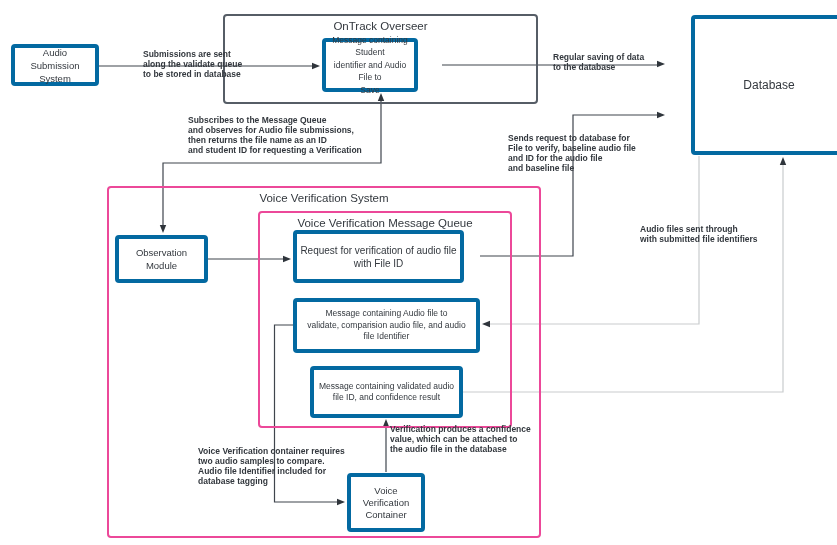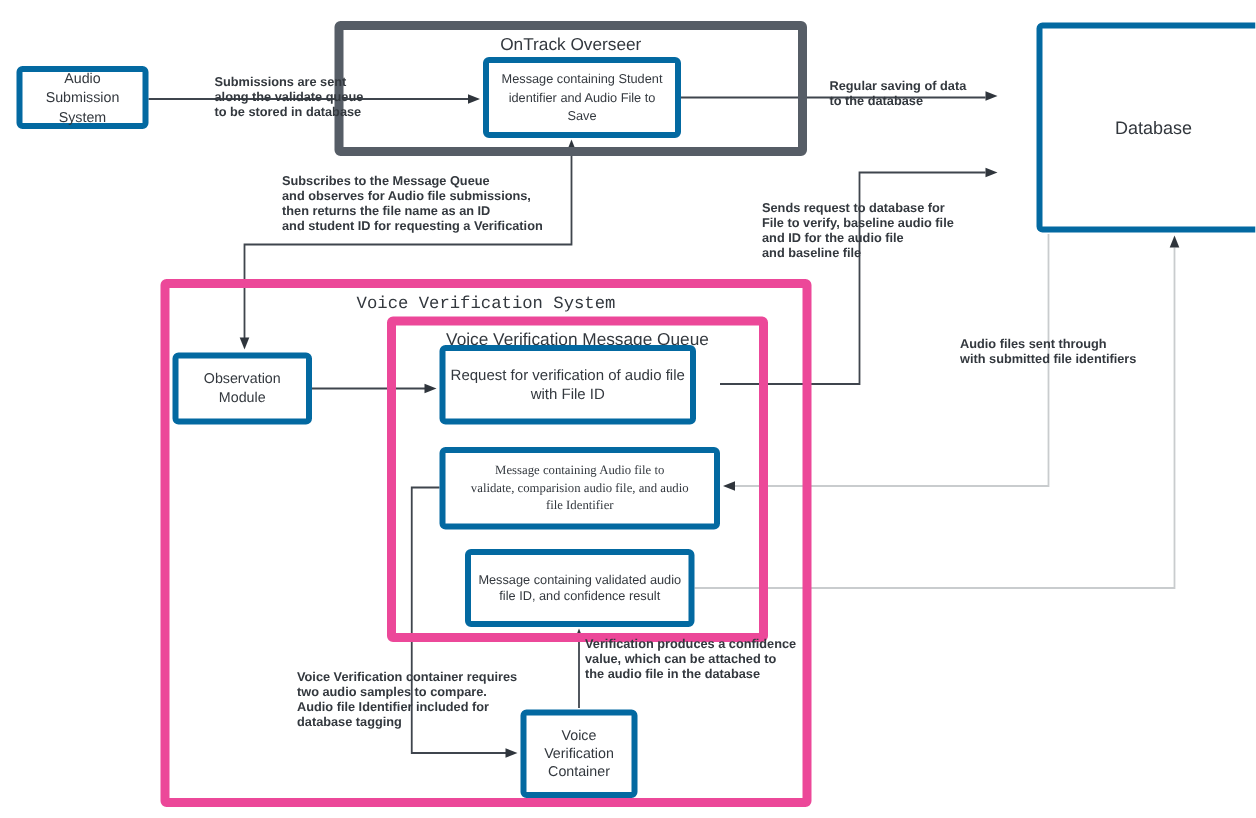--- a/index.html
+++ b/index.html
@@ -10,41 +10,41 @@
   svg.wires { position:absolute; left:0; top:0; width:837px; height:545px; }
 
   .node {
     position:absolute; box-sizing:border-box; background:#ffffff;
     border:4px solid #0369a1; border-radius:4px;
     display:flex; align-items:center; justify-content:center;
     text-align:center; white-space:pre-line;
   }
   .container {
     position:absolute; box-sizing:border-box; background:transparent;
-    border:6px solid #ec4899; border-radius:4px;
+    border:2px solid #ec4899; border-radius:4px;
   }
   .ctitle {
     text-align:center; font-size:11.5px; line-height:13px; margin-top:4px;
     white-space:pre-line; color:#33383e;
   }
   .elabel {
     position:absolute; font-size:8.5px; font-weight:bold; line-height:10px;
     white-space:pre-line; color:#33383e;
   }
 
   
   #n-audio      { left:11px;  top:44px;  width:88px;  height:42px; font-size:9.5px; line-height:13px; }
   #c-ontrack    { left:223px; top:14px;  width:315px; height:90px;  border-color:#565d66; }
-  #n-msgstudent { left:322px; top:38px;  width:132px; height:54px; font-size:8.5px; line-height:12.5px; }
+  #n-msgstudent { left:322px; top:38px;  width:96px; height:54px; font-size:8.5px; line-height:12.5px; }
   #n-database   { left:667px; top:15px;  width:156px; height:140px; font-size:12px;margin-left:24px; }
-  #c-vvs        { left:107px; top:186px; width:434px; height:352px;font-family:Liberation Mono, monospace; }
+  #c-vvs        { left:107px; top:186px; width:434px; height:352px; }
   #c-vvmq       { left:258px; top:211px; width:254px; height:217px; }
   #n-observe    { left:115px; top:235px; width:93px;  height:48px; font-size:9.5px; line-height:13px; }
   #n-request    { left:293px; top:230px; width:171px; height:53px; font-size:10px;  line-height:13px; }
-  #n-validate   { left:293px; top:298px; width:187px; height:55px; font-size:8.5px; line-height:11.5px;font-family:Liberation Serif, serif; }
+  #n-validate   { left:293px; top:298px; width:187px; height:55px; font-size:8.5px; line-height:11.5px; }
   #n-validated  { left:310px; top:366px; width:153px; height:52px; font-size:8.5px; line-height:11.5px; }
   #n-vvc        { left:347px; top:473px; width:78px;  height:59px; font-size:9.5px; line-height:12px; }
 
   
   #l-submissions { left:143px; top:49px;  }
   #l-subscribes  { left:188px; top:115px; }
   #l-regular     { left:553px; top:52px;  }
   #l-sends       { left:508px; top:133px; }
   #l-audiofiles  { left:640px; top:224px; }
   #l-dbident     { left:707px; top:375px; }

